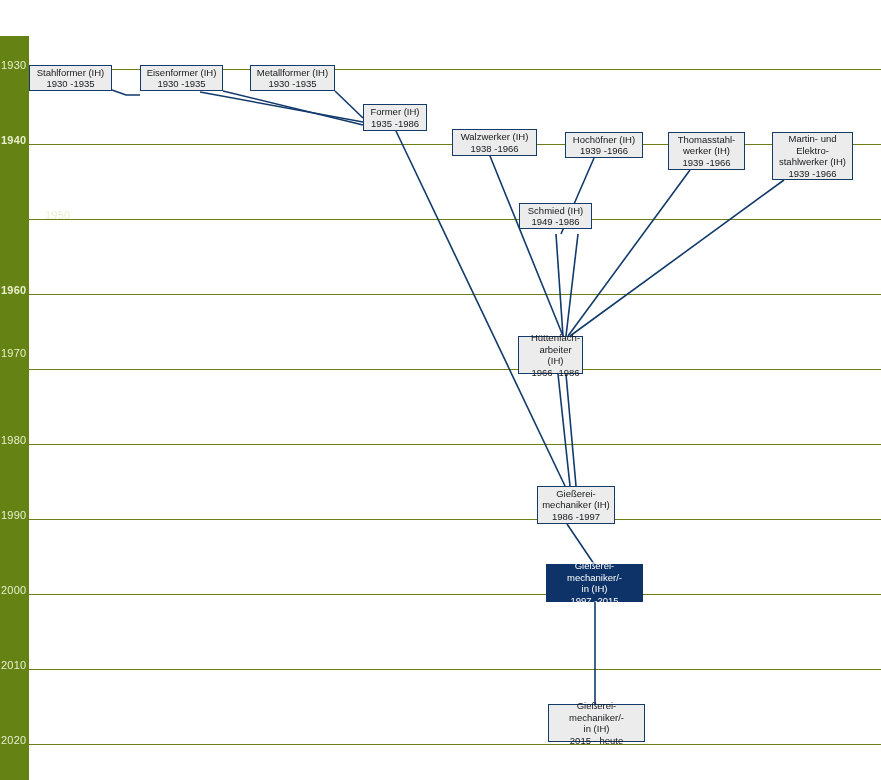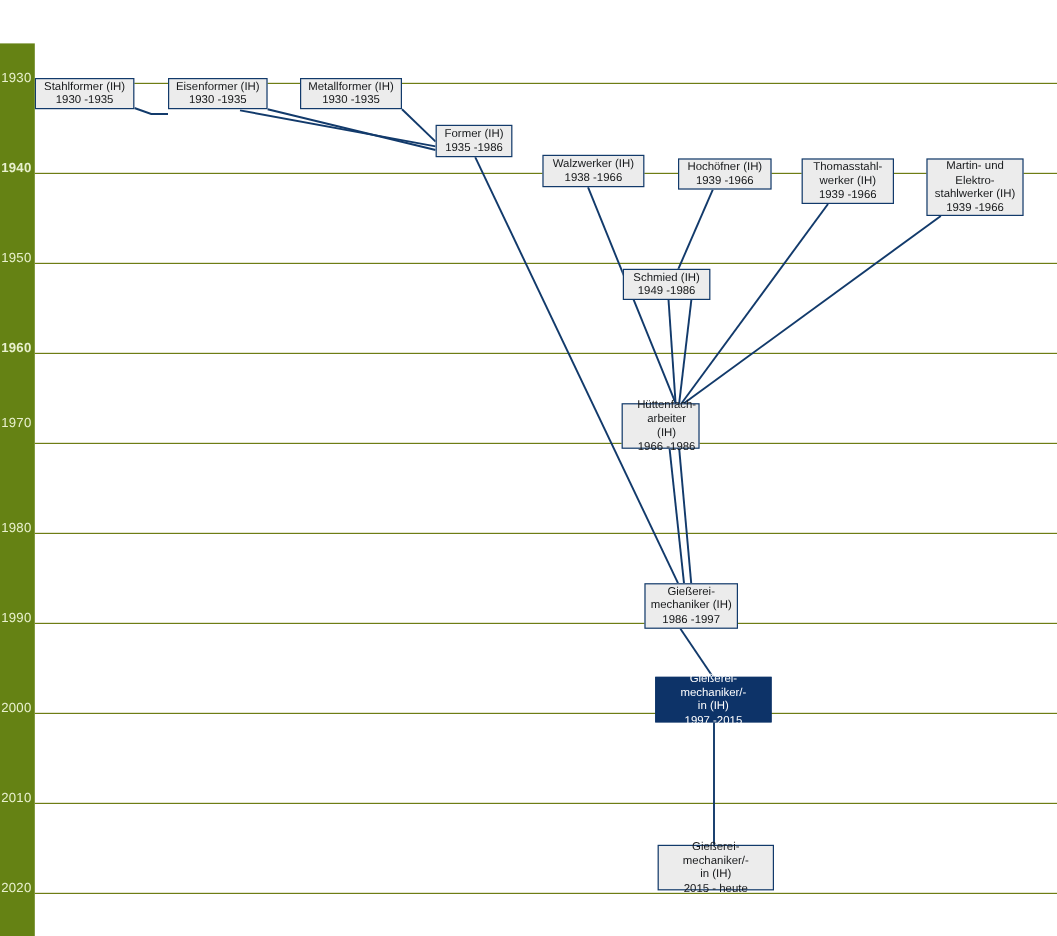--- a/index.html
+++ b/index.html
@@ -100,21 +100,21 @@
       <div class="gridline" style="top: 408px; background: rgb(110, 125, 20);"></div>
       <div class="gridline" style="top: 483px; background: rgb(110, 125, 20);"></div>
       <div class="gridline" style="top: 558px; background: rgb(110, 125, 20);"></div>
       <div class="gridline" style="top: 633px; background: rgb(110, 125, 20);"></div>
       <div class="gridline" style="top: 708px; background: rgb(110, 125, 20);"></div>
     </div>
 
   <div id="year-axis">
       <div class="year-label" style="top: 24px; color: rgb(232, 240, 205);">1930</div>
       <div class="year-label" style="top: 99px; color: rgb(232, 240, 205); font-weight: bold;">1940</div>
-      <div class="year-label" style="top: 174px; color: rgb(232, 240, 205);">1950</div>
+      <div class="year-label" style="top: 174px; color: rgb(232, 240, 205); padding-left: 44px;">1950</div>
       <div class="year-label" style="top: 249px; color: rgb(232, 240, 205); font-weight: bold;">1960</div>
       <div class="year-label" style="top: 312px; color: rgb(232, 240, 205);">1970</div>
       <div class="year-label" style="top: 399px; color: rgb(232, 240, 205);">1980</div>
       <div class="year-label" style="top: 474px; color: rgb(232, 240, 205);">1990</div>
       <div class="year-label" style="top: 549px; color: rgb(232, 240, 205);">2000</div>
       <div class="year-label" style="top: 624px; color: rgb(232, 240, 205);">2010</div>
       <div class="year-label" style="top: 699px; color: rgb(232, 240, 205);">2020</div>
     </div>
 
   <svg id="connectors" viewBox="0 0 881 780" width="881" height="780">
@@ -161,21 +161,21 @@
         <span class="years">1939 -1966</span>
       </div>
       <div class="node" style="left: 668px; top: 96px; width: 77px; height: 38px;">
         <span class="title">Thomasstahl-<br>werker (IH)</span>
         <span class="years">1939 -1966</span>
       </div>
       <div class="node" style="left: 772px; top: 96px; width: 81px; height: 48px;">
         <span class="title">Martin- und Elektro-<br>stahlwerker (IH)</span>
         <span class="years">1939 -1966</span>
       </div>
-      <div class="node" style="left: 519px; top: 188px; width: 73px; height: 26px; justify-content: center;">
+      <div class="node" style="left: 519px; top: 167px; width: 73px; height: 26px; justify-content: center;">
         <span class="title">Schmied (IH)</span>
         <span class="years">1949 -1986</span>
       </div>
       <div class="node" style="left: 518px; top: 300px; width: 65px; height: 38px; padding-left: 12px;">
         <span class="title">Hüttenfach-<br>arbeiter (IH)</span>
         <span class="years">1966 -1986</span>
       </div>
       <div class="node" style="left: 537px; top: 450px; width: 78px; height: 38px;">
         <span class="title">Gießerei-<br>mechaniker (IH)</span>
         <span class="years">1986 -1997</span>

